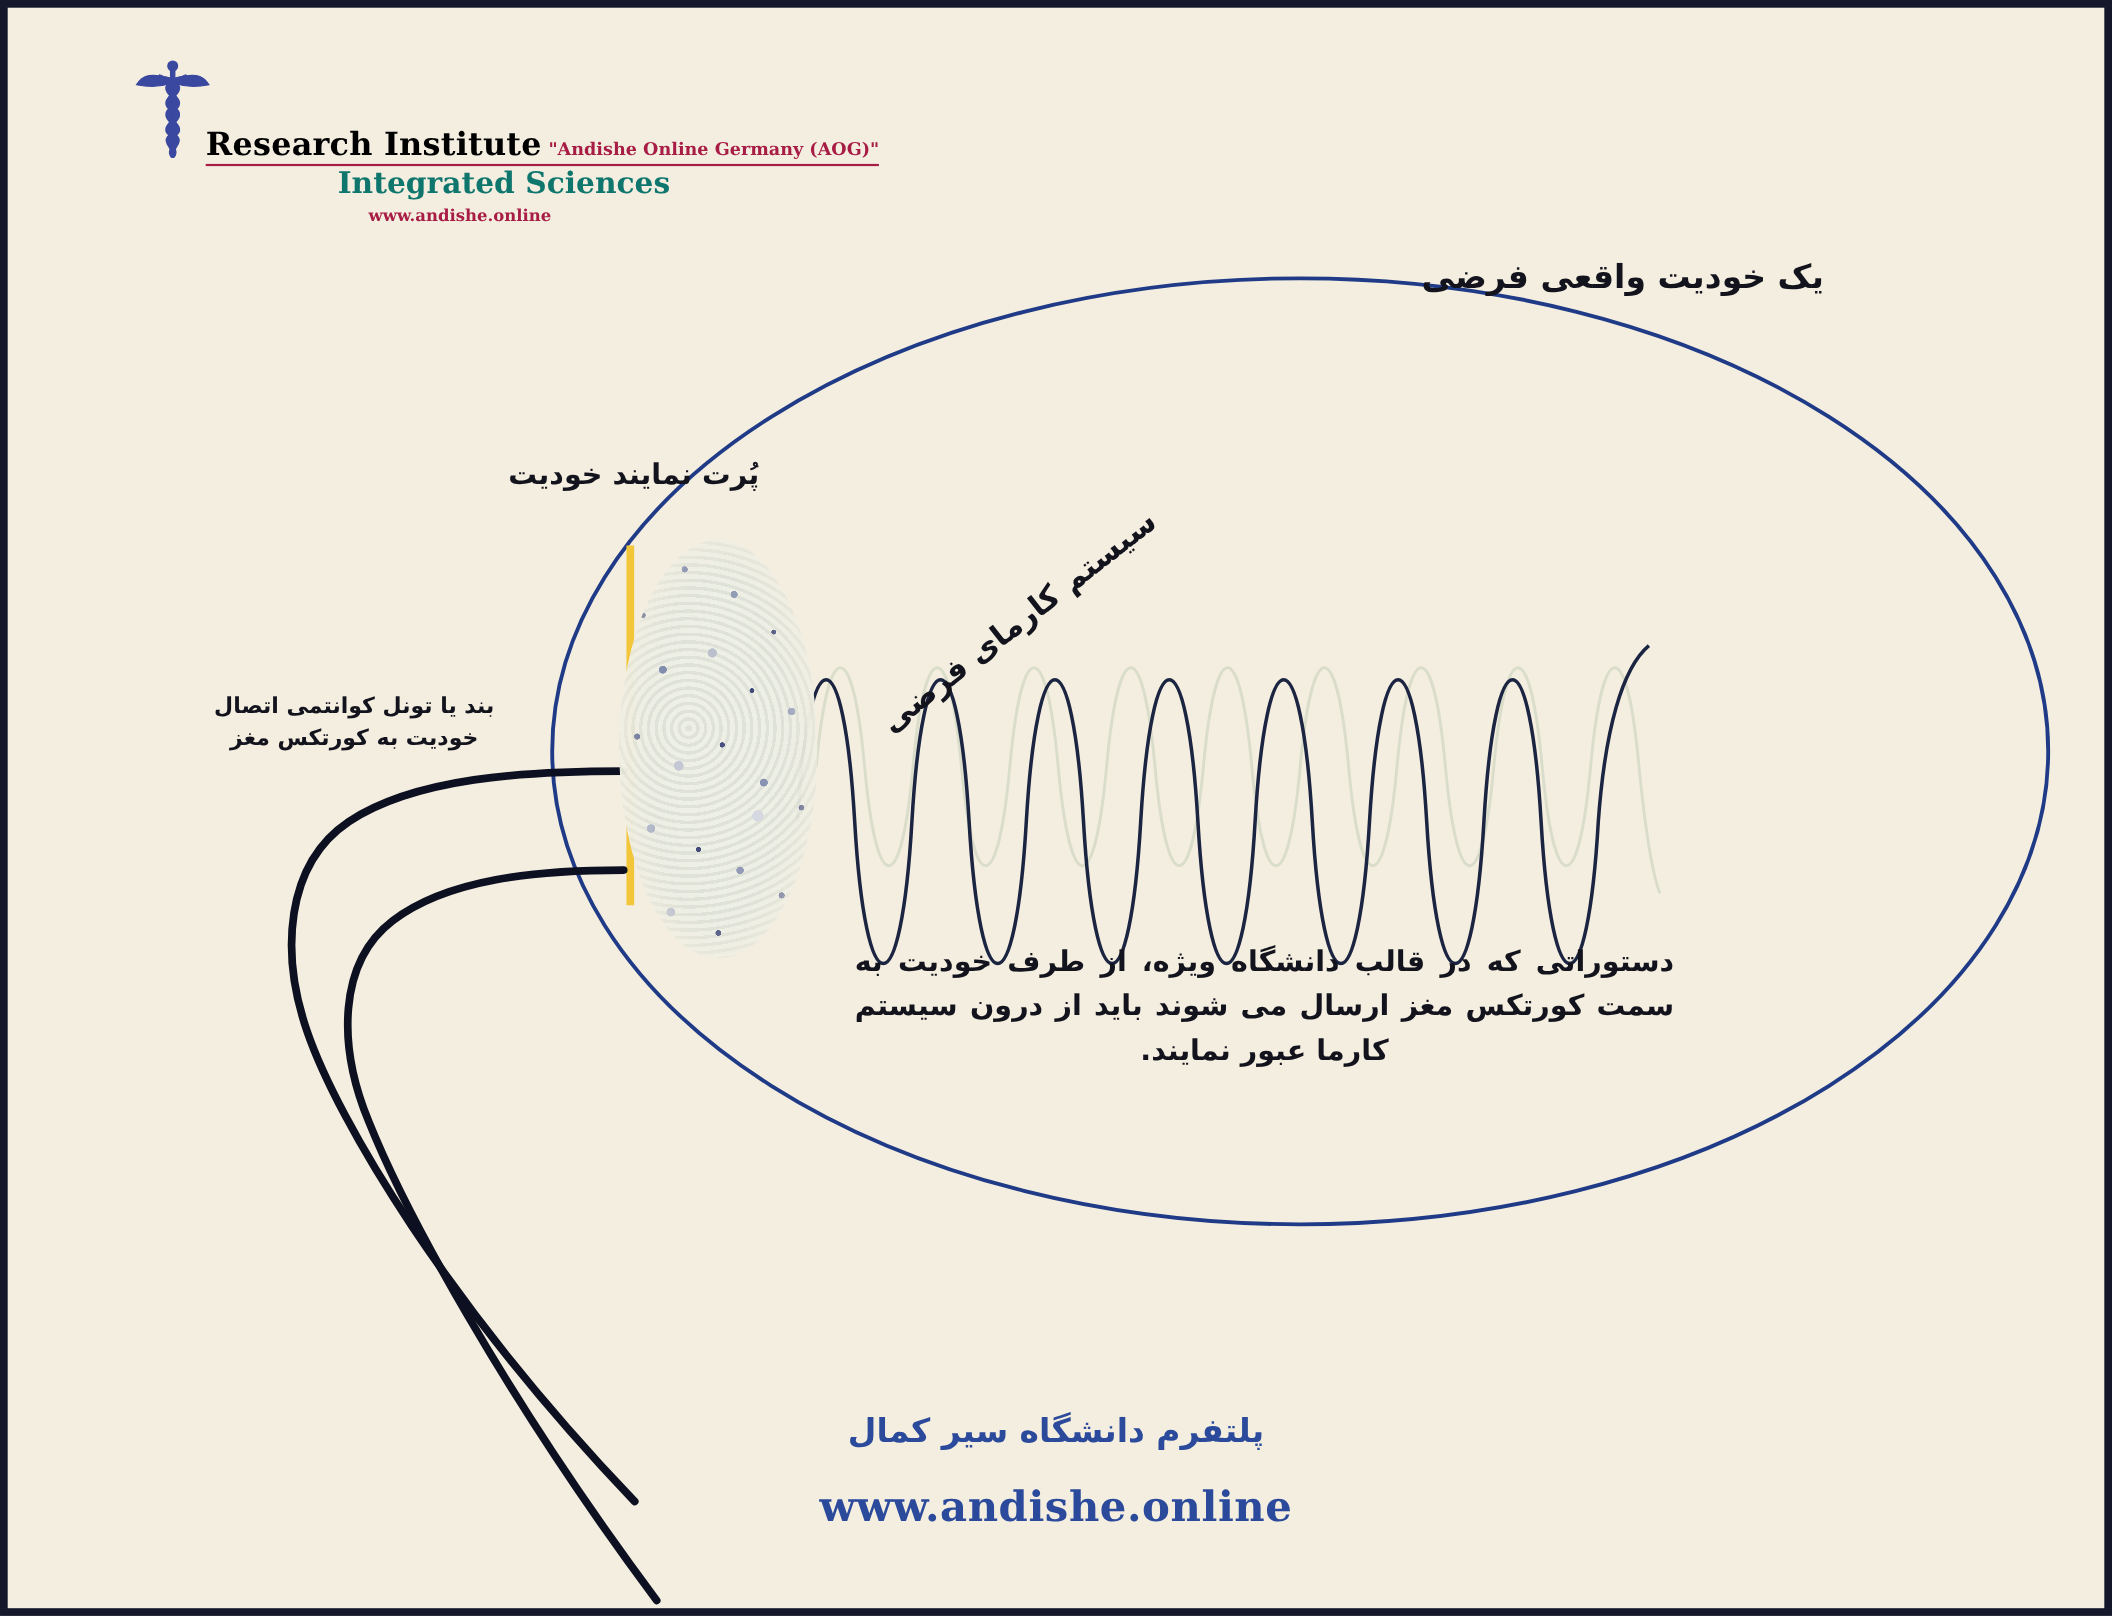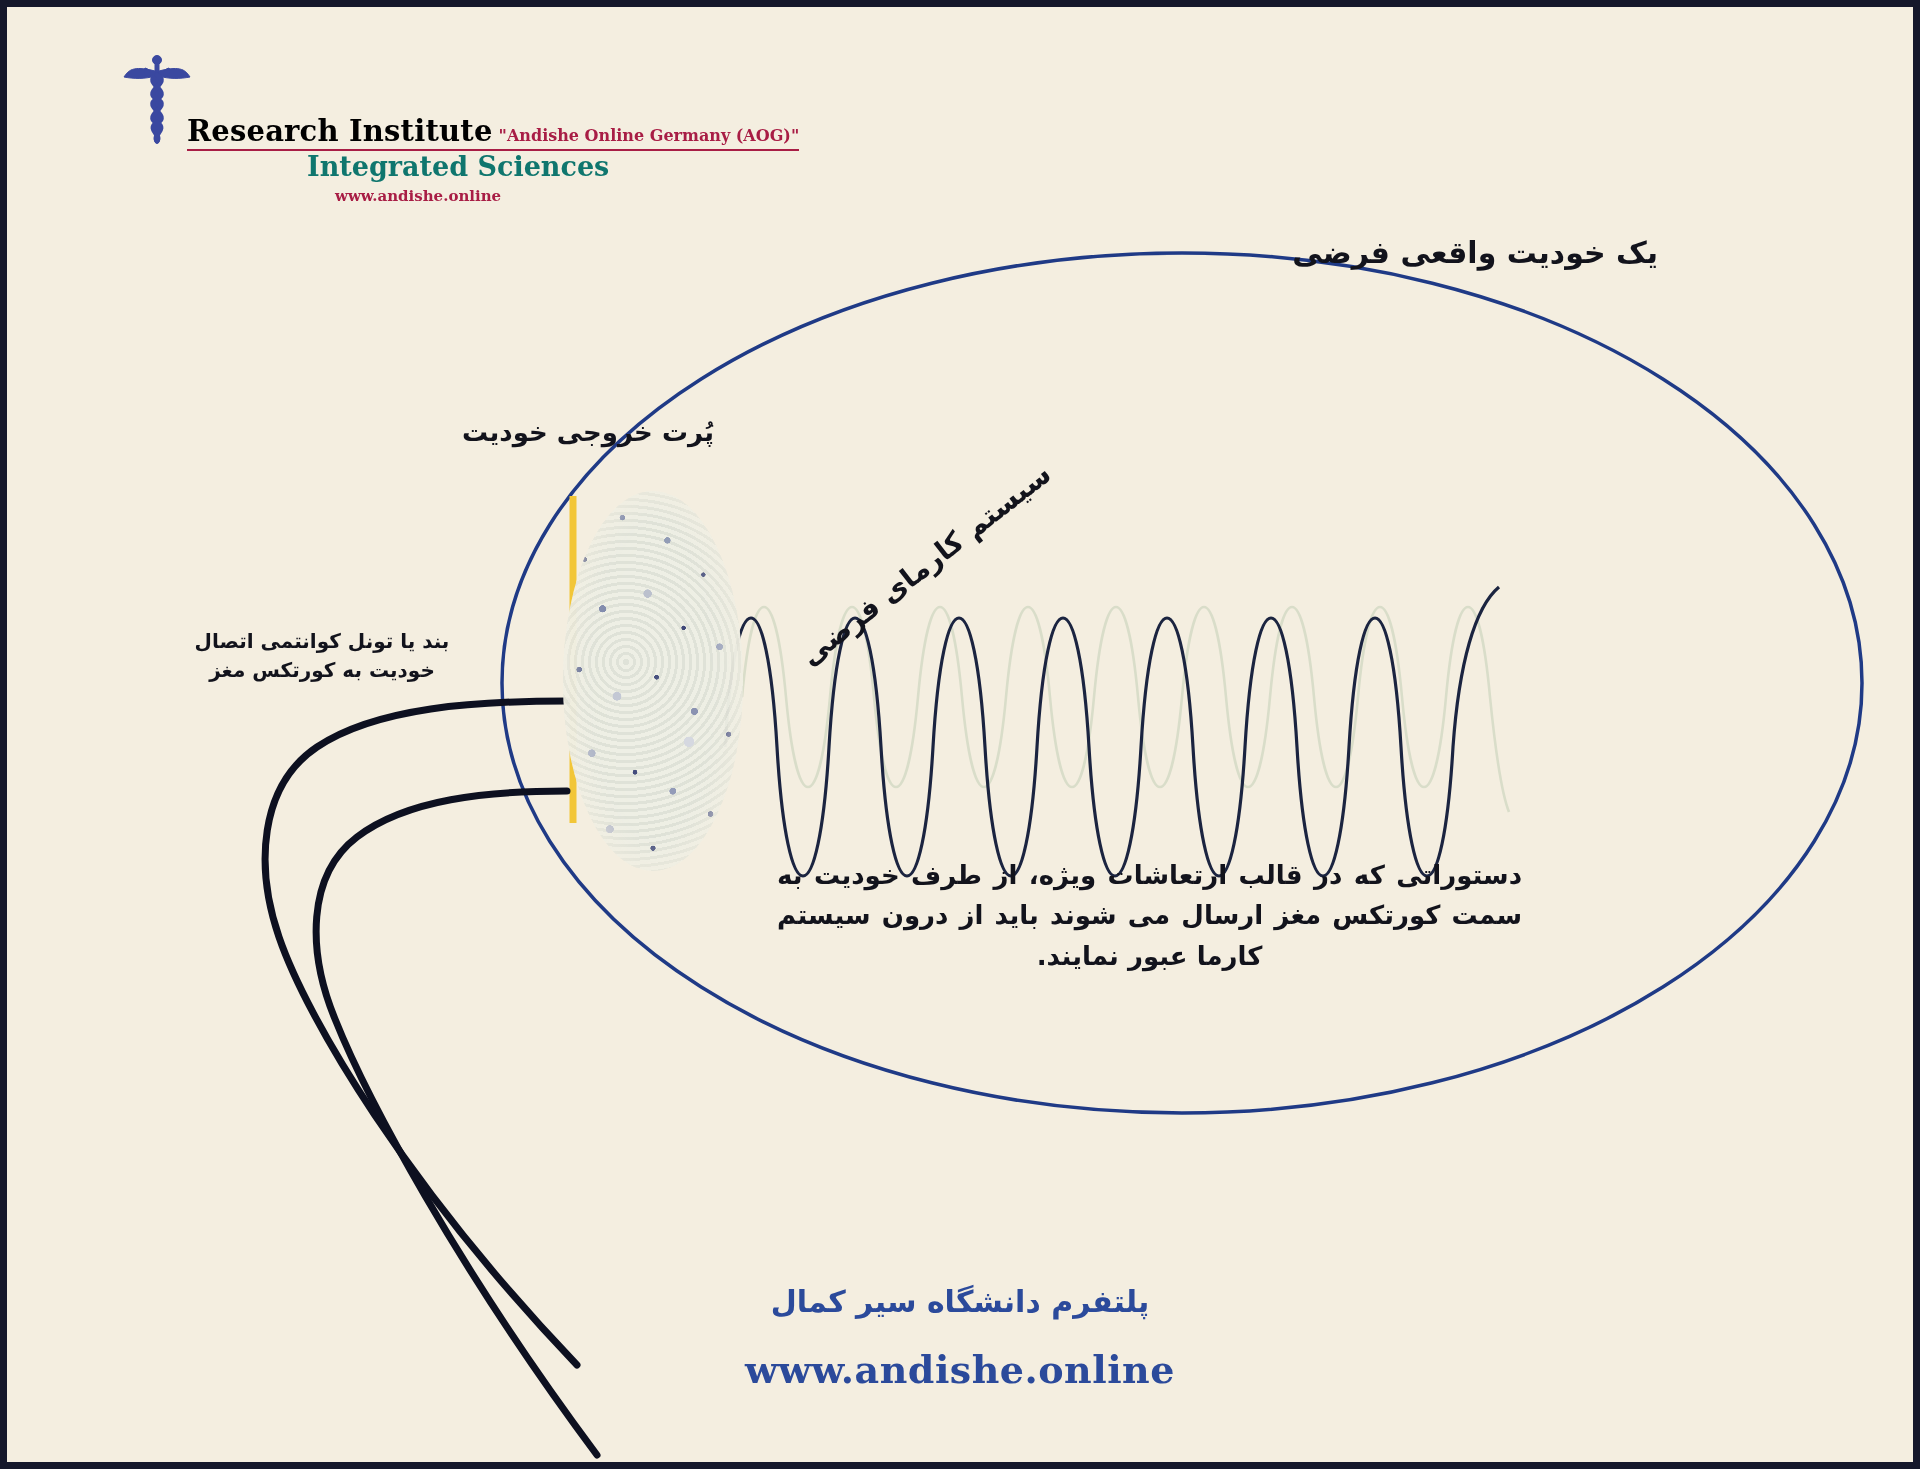--- a/index.html
+++ b/index.html
@@ -183,29 +183,29 @@
     </svg>
     <div id="ri-line">
       <span id="ri-main">Research Institute</span><span id="ri-sub">"Andishe Online Germany (AOG)"</span>
     </div>
     <div id="integrated">Integrated Sciences</div>
     <div id="site-small">www.andishe.online</div>
   </div>
 
   <div id="lbl-self" class="abs fa">یک خودیت واقعی فرضی</div>
 
-  <div id="lbl-port" class="abs fa">پُرت خروجی خودیت</div>
+  <div id="lbl-port" class="abs fa">پُرت نمایند خودیت</div>
 
   <div id="lbl-karma-wrap" class="abs">
     <div id="lbl-karma" class="fa">سیستم کارمای فرضی</div>
   </div>
 
   <div id="lbl-tunnel" class="abs fa" style="white-space:pre-line">بند یا تونل کوانتمی اتصال
 خودیت به کورتکس مغز</div>
 
-  <div id="para-main" class="abs fa">دستوراتی که در قالب ارتعاشات ویژه، از طرف خودیت به سمت کورتکس مغز ارسال می شوند باید از درون سیستم کارما عبور نمایند.</div>
+  <div id="para-main" class="abs fa">دستوراتی که در قالب دانشگاه ویژه، از طرف خودیت به سمت کورتکس مغز ارسال می شوند باید از درون سیستم کارما عبور نمایند.</div>
 
   <div id="footer" class="abs">
     <div class="fa-foot">پلتفرم دانشگاه سیر کمال</div>
     <div id="footer-url">www.andishe.online</div>
   </div>
 
 </div>
 
 </body></html>

